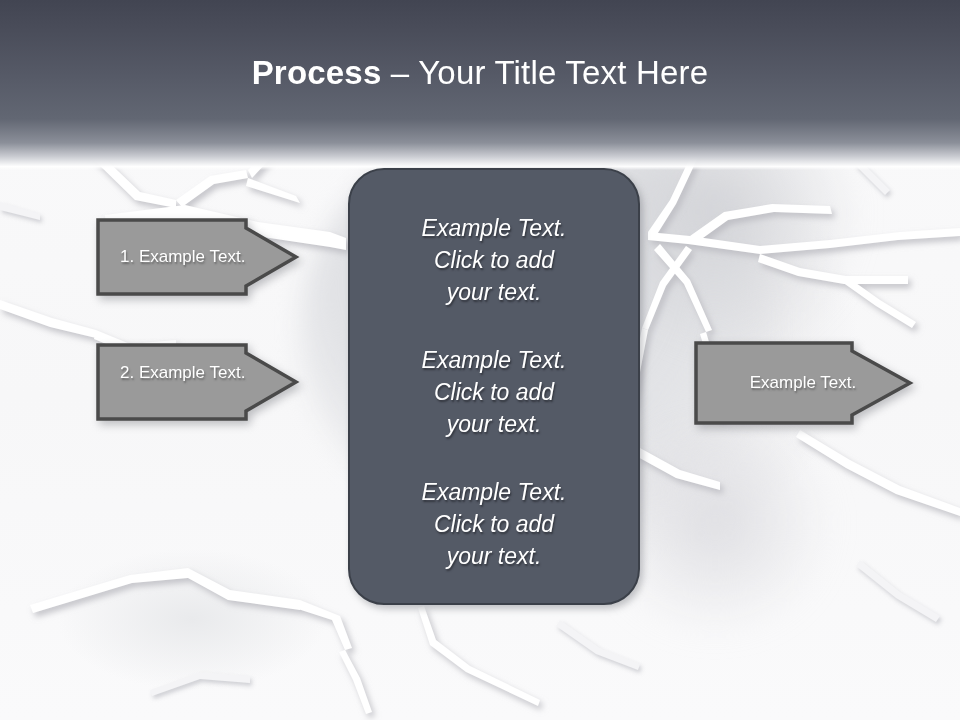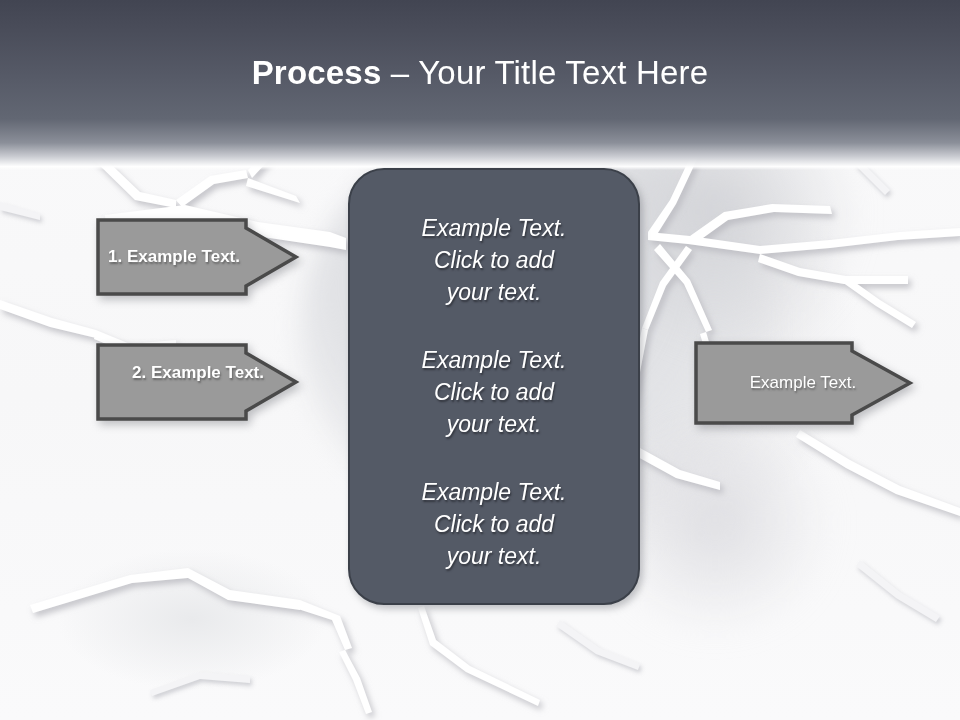--- a/index.html
+++ b/index.html
@@ -110,21 +110,21 @@
     left: 0;
     top: 0;
     display: flex;
     align-items: center;
     color: #ffffff;
     font-size: 17px;
     white-space: nowrap;
     text-shadow: 1px 2px 2px rgba(60,60,60,0.55);
     pointer-events: none;
   }
-  .arrow-label.left-pad { padding-left: 12px; font-weight: bold; }
+  .arrow-label.left-pad { padding-left: 24px; }
   .arrow-label.center-pad { justify-content: center; padding-right: 46px; }
 
   
   .center-panel {
     position: absolute;
     left: 348px;
     top: 168px;
     width: 292px;
     height: 437px;
     background: #545a66;
@@ -223,21 +223,21 @@
     <svg width="202" height="78" viewBox="0 0 202 78">
       <polygon points="2,2 150,2 150,10 200,39 150,68 150,76 2,76" fill="#9a9a9a" stroke="#4a4a4a" stroke-width="3.5" stroke-linejoin="miter" style="filter: drop-shadow(3px 4px 4px rgba(120,122,128,0.45));"></polygon>
     </svg>
     <div class="arrow-label left-pad" style="width:202px; height:78px;">1. Example Text.</div>
   </div>
 
   <div class="arrow" style="left:96px; top:343px; width:202px; height:78px;">
     <svg width="202" height="78" viewBox="0 0 202 78">
       <polygon points="2,2 150,2 150,10 200,39 150,68 150,76 2,76" fill="#9a9a9a" stroke="#4a4a4a" stroke-width="3.5" stroke-linejoin="miter" style="filter: drop-shadow(3px 4px 4px rgba(120,122,128,0.45));"></polygon>
     </svg>
-    <div class="arrow-label left-pad" style="width:202px; height:59px;margin-left:24px;">2. Example Text.</div>
+    <div class="arrow-label left-pad" style="width:202px; height:59px;">2. Example Text.</div>
   </div>
 
 
   <div class="arrow" style="left:694px; top:341px; width:218px; height:84px;">
     <svg width="218" height="84" viewBox="0 0 218 84">
       <polygon points="2,2 158,2 158,10 216,42 158,74 158,82 2,82" fill="#9a9a9a" stroke="#4a4a4a" stroke-width="3.5" stroke-linejoin="miter" style="filter: drop-shadow(3px 4px 4px rgba(120,122,128,0.45));"></polygon>
     </svg>
     <div class="arrow-label center-pad" style="width:218px; height:84px;">Example Text.</div>
   </div>
 

